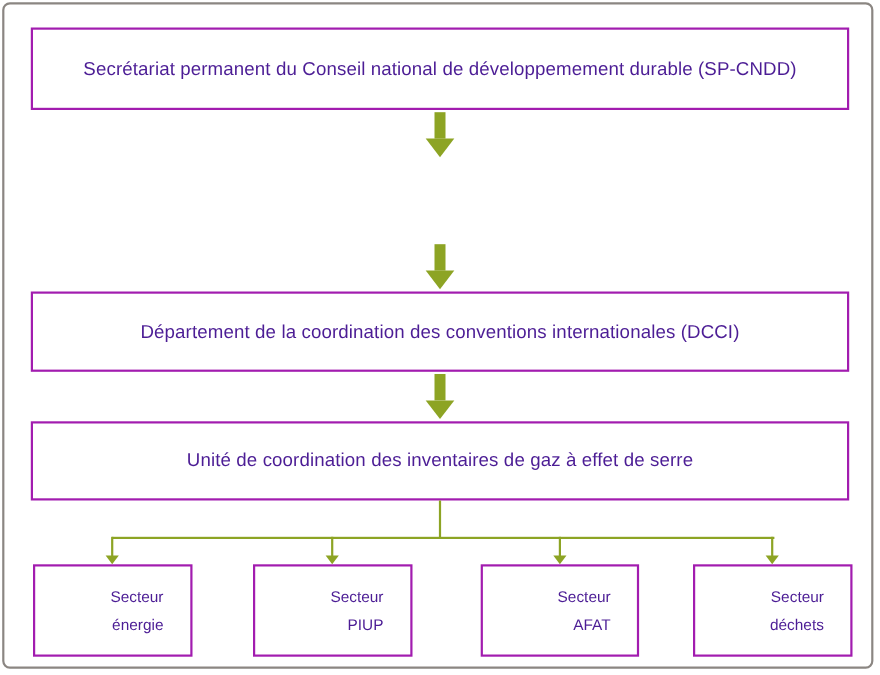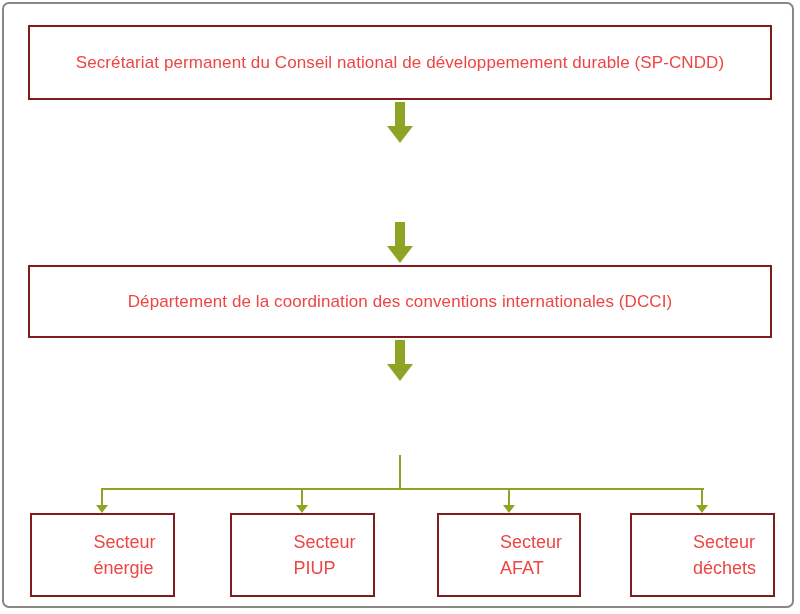--- a/index.html
+++ b/index.html
@@ -23,38 +23,38 @@
     width: 792px;
     height: 606px;
     border: 2px solid #8b8682;
     border-radius: 7px;
     box-sizing: border-box;
     background: #ffffff;
   }
   .node {
     position: absolute;
     box-sizing: border-box;
-    border: 2px solid #7f1d1d;
+    border: 2px solid #a21caf;
     background: #ffffff;
     display: flex;
     align-items: center;
     justify-content: center;
-    text-align: left;
-    color: #ef4444;
+    text-align: right;
+    color: #4c1d95;
   }
   .node-wide {
     left: 28px;
     width: 744px;
     font-size: 17px;
     letter-spacing: 0.1px;
   }
   .node-sector {
     top: 513px;
     height: 84px;
-    font-size: 18px;
+    font-size: 14px;
     line-height: 26px;
     white-space: pre-line;
     padding-left: 44px;
   }
   
   .arrow-big {
     position: absolute;
     left: 387px;
     width: 26px;
   }
@@ -114,20 +114,23 @@
 
   <div class="node node-wide" style="top:265px;height:73px;">
     <span>Département de la coordination des conventions internationales (DCCI)</span>
   </div>
 
   <div class="arrow-big" style="top:340px;height:41px;">
     <div class="stem"></div>
     <div class="head"></div>
   </div>
 
+  <div class="node node-wide" style="top:383px;height:72px;">
+    <span>Unité de coordination des inventaires de gaz à effet de serre</span>
+  </div>
 
   <div class="line" style="left:399px;top:455px;width:2px;height:34px;"></div>
   <div class="line" style="left:102px;top:488px;width:602px;height:2px;"></div>
 
   <div class="drop-stem" style="left:101px;top:488px;height:18px;"></div>
   <div class="drop-head" style="left:96px;top:505px;"></div>
 
   <div class="drop-stem" style="left:301px;top:488px;height:18px;"></div>
   <div class="drop-head" style="left:296px;top:505px;"></div>
 

